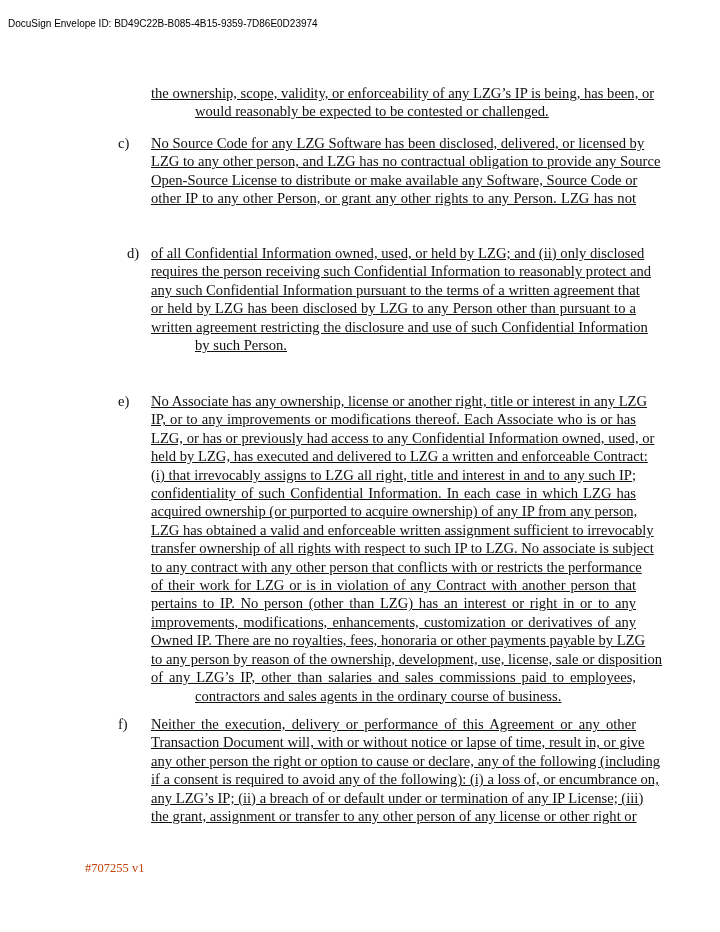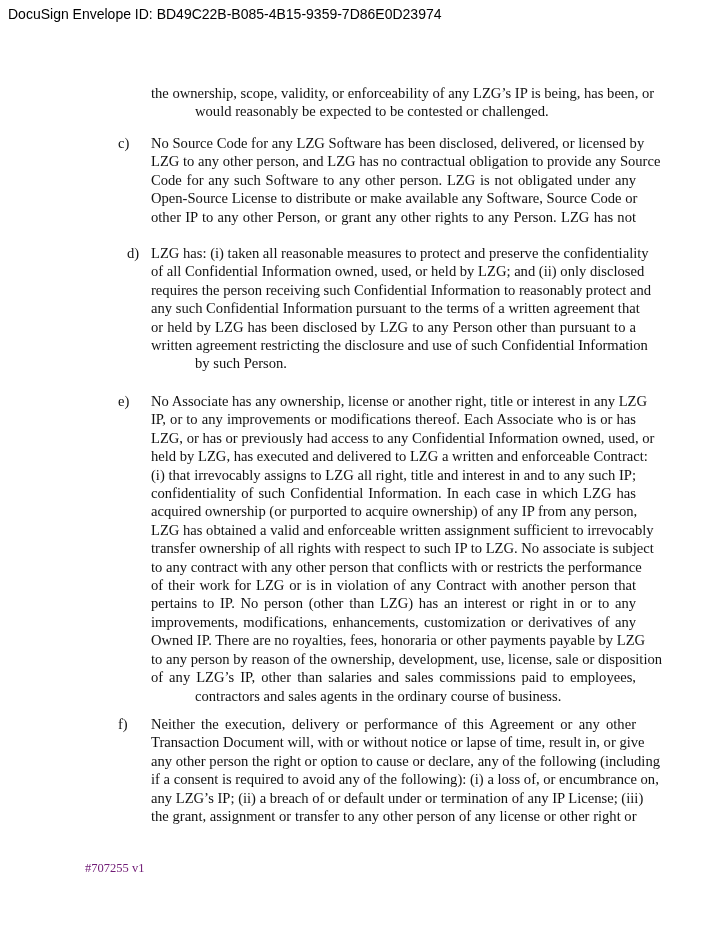--- a/index.html
+++ b/index.html
@@ -1,61 +1,59 @@
 <!DOCTYPE html>
 <html><head>
   <meta charset="utf-8">
   <style>
     html, body { margin: 0; padding: 0; background: #ffffff; }
     body { width: 720px; height: 932px; position: relative; overflow: hidden; }
     .envelope {
-      position: absolute; left: 8px; top: 6px;
+      position: absolute; left: 8px; top: 18px;
       font-family: "Liberation Sans", sans-serif;
-      font-size: 14px; color: #000; letter-spacing: 0;
+      font-size: 10px; color: #000; letter-spacing: 0;
     }
     .doc {
       font-family: "Liberation Serif", serif;
       font-size: 14.6px; color: #111; line-height: 18.4px;
     }
     .para {
       position: absolute; left: 151px; width: 485px;
       text-align: justify;
     }
-    .para .line { display: block; text-align: justify; text-align-last: justify; white-space: nowrap; }
+    .para .line { display: block; text-align: justify; text-align-last: justify; white-space: nowrap; text-decoration: underline; }
     .para .line.last { text-align-last: left; margin-left: 44px; }
     .label { position: absolute; }
     .footer {
       position: absolute; left: 85px; top: 861px;
-      font-family: "Liberation Serif", serif; font-size: 12.5px; color: #701a75;
+      font-family: "Liberation Serif", serif; font-size: 12.5px; color: #c2410c;
     }
   </style>
 </head>
 <body>
 
 <div class="envelope">DocuSign Envelope ID: BD49C22B-B085-4B15-9359-7D86E0D23974</div>
 
 <div class="doc">
 
   <div class="para" style="top:84px;">
     <span class="line">the ownership, scope, validity, or enforceability of any LZG’s IP is being, has been, or</span>
     <span class="line last">would reasonably be expected to be contested or challenged.</span>
   </div>
 
   <div class="label" style="left:118px; top:134px;">c)</div>
   <div class="para" style="top:134px;">
     <span class="line">No Source Code for any LZG Software has been disclosed, delivered, or licensed by</span>
     <span class="line">LZG to any other person, and LZG has no contractual obligation to provide any Source</span>
-    <span class="line">Code for any such Software to any other person.  LZG  is not obligated under any</span>
     <span class="line">Open-Source License to distribute or make available any Software, Source Code or</span>
     <span class="line">other IP to any other Person, or grant any other rights to any Person.  LZG has not</span>
   </div>
 
   <div class="label" style="left:127px; top:244px;">d)</div>
   <div class="para" style="top:244px;">
-    <span class="line">LZG  has: (i) taken all reasonable measures to protect and preserve the confidentiality</span>
     <span class="line">of all Confidential Information owned, used, or held by LZG; and (ii) only disclosed</span>
     <span class="line">requires the person receiving such Confidential Information to reasonably protect and</span>
     <span class="line">any such Confidential Information pursuant to the terms of a written agreement that</span>
     <span class="line">or held by LZG has been disclosed by LZG to any Person other than pursuant to a</span>
     <span class="line">written agreement restricting the disclosure and use of such Confidential Information</span>
     <span class="line last">by such Person.</span>
   </div>
 
   <div class="label" style="left:118px; top:392px;">e)</div>
   <div class="para" style="top:392px;">

